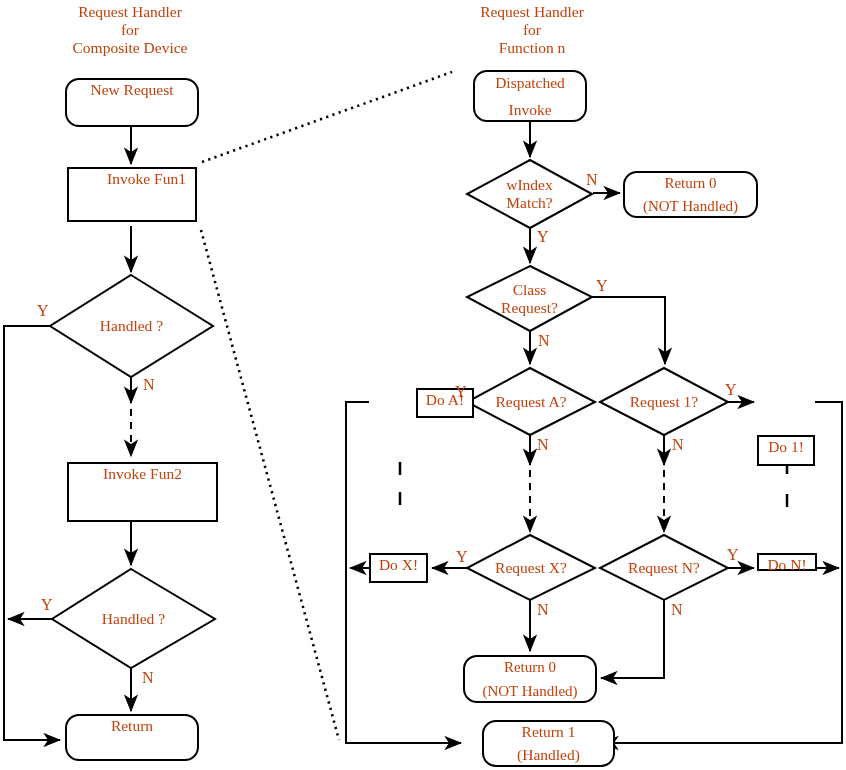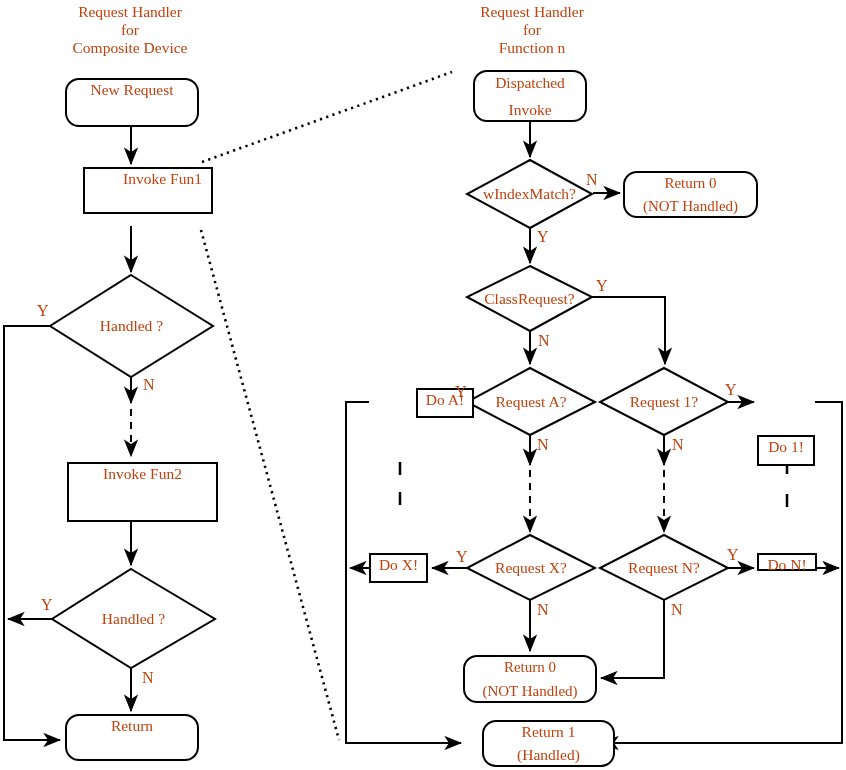--- a/index.html
+++ b/index.html
@@ -56,21 +56,21 @@
     text-align: center;
     font-size: 15.5px;
     line-height: 20px;
     white-space: nowrap;
   }
   .node.rounded { border-radius: 14px; border-width: 2.4px; }
   .dl {
     position: absolute;
     z-index: 2;
     display: flex;
-    flex-direction: row;
+    flex-direction: column;
     align-items: center;
     justify-content: center;
     text-align: center;
     font-size: 15.5px;
     line-height: 18px;
     pointer-events: none;
     white-space: nowrap;
   }
   .dl span { display: block; }
   .bl {
@@ -148,21 +148,21 @@
     <span>for</span>
     <span>Composite Device</span>
   </div>
   <div class="title" style="left:432px; top:3px; width:200px;">
     <span>Request Handler</span>
     <span>for</span>
     <span>Function n</span>
   </div>
 
   <div class="node rounded" style="left:65px; top:78px; width:134px; height:49px;">New Request</div>
-  <div class="node" style="left:83px; top:167px; width:130px; height:47px;padding-left:29px;">Invoke Fun1</div>
+  <div class="node" style="left:67px; top:167px; width:130px; height:55px;padding-left:29px;">Invoke Fun1</div>
   <div class="dl" style="left:50px; top:275px; width:163px; height:102px;">Handled ?</div>
   <div class="node" style="left:67px; top:462px; width:151px; height:60px;">Invoke Fun2</div>
   <div class="dl" style="left:52px; top:569px; width:163px; height:99px;">Handled ?</div>
   <div class="node rounded" style="left:65px; top:714px; width:134px; height:47px;">Return</div>
 
   <div class="node rounded" style="left:473px; top:70px; width:114px; height:52px; line-height:21px;">
     <span>Dispatched</span>
     <span>Invoke</span>
   </div>
   <div class="dl" style="left:467px; top:160px; width:125px; height:68px;">

